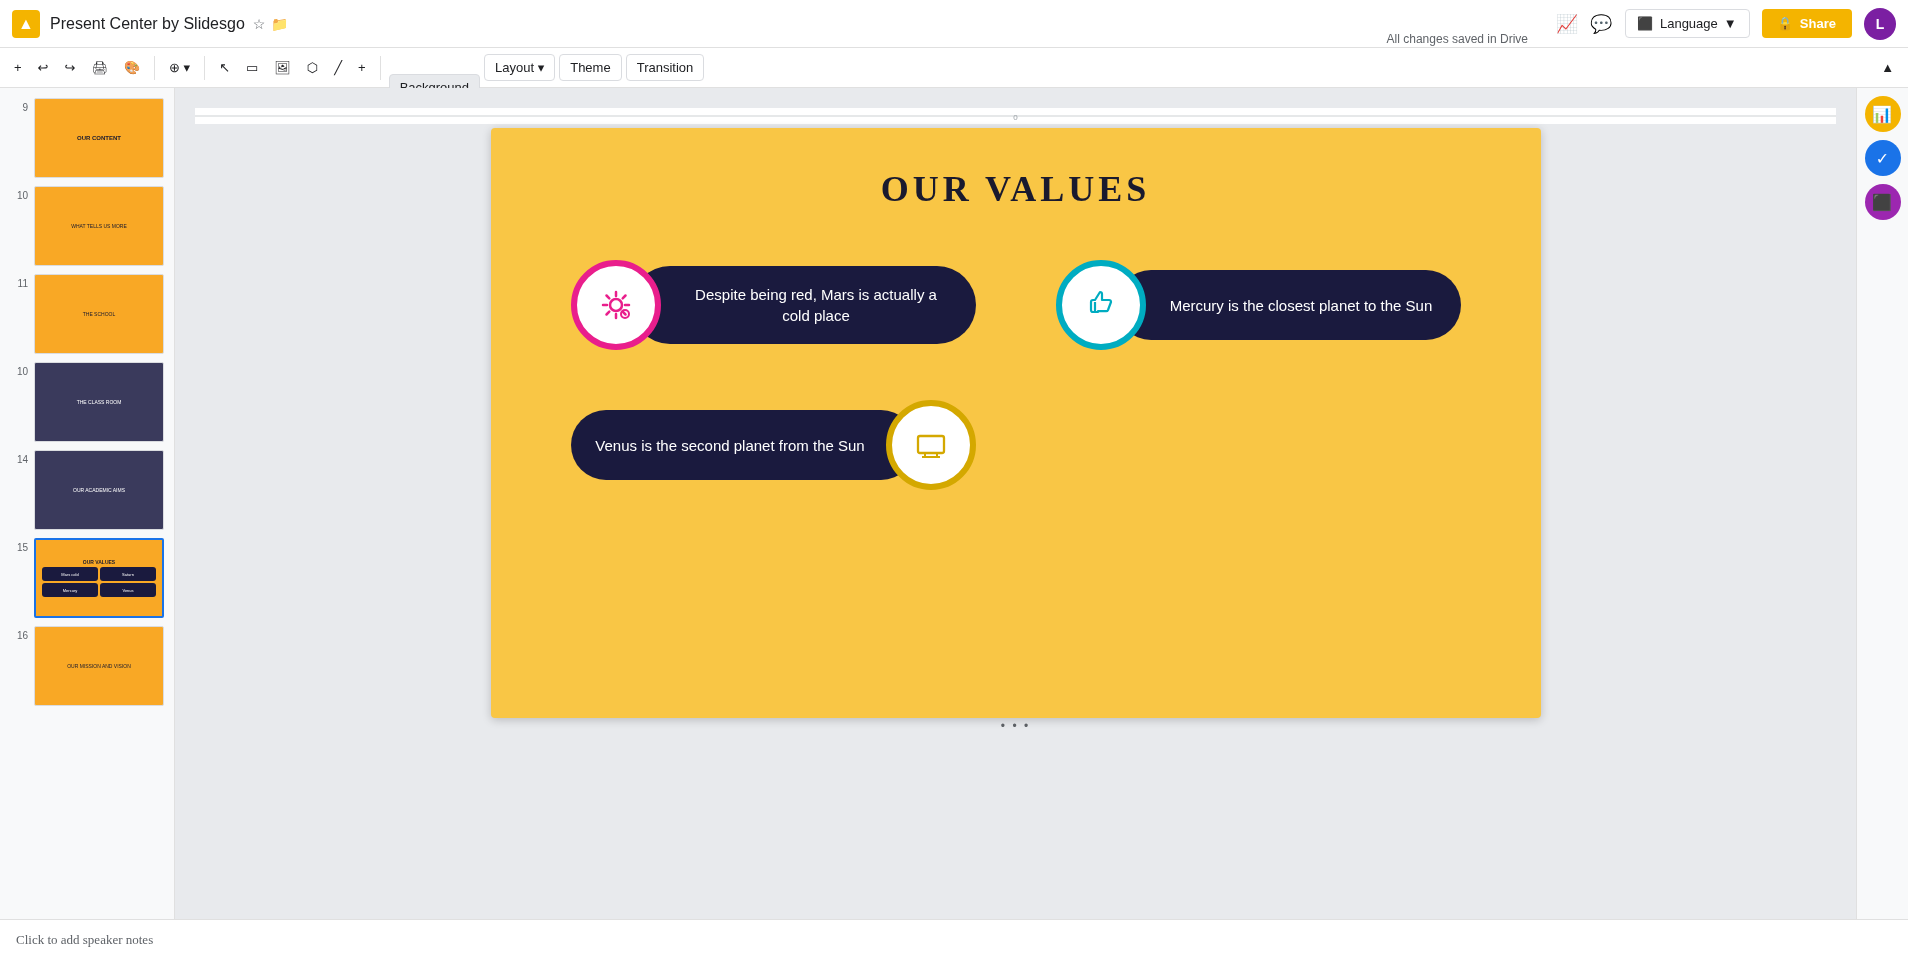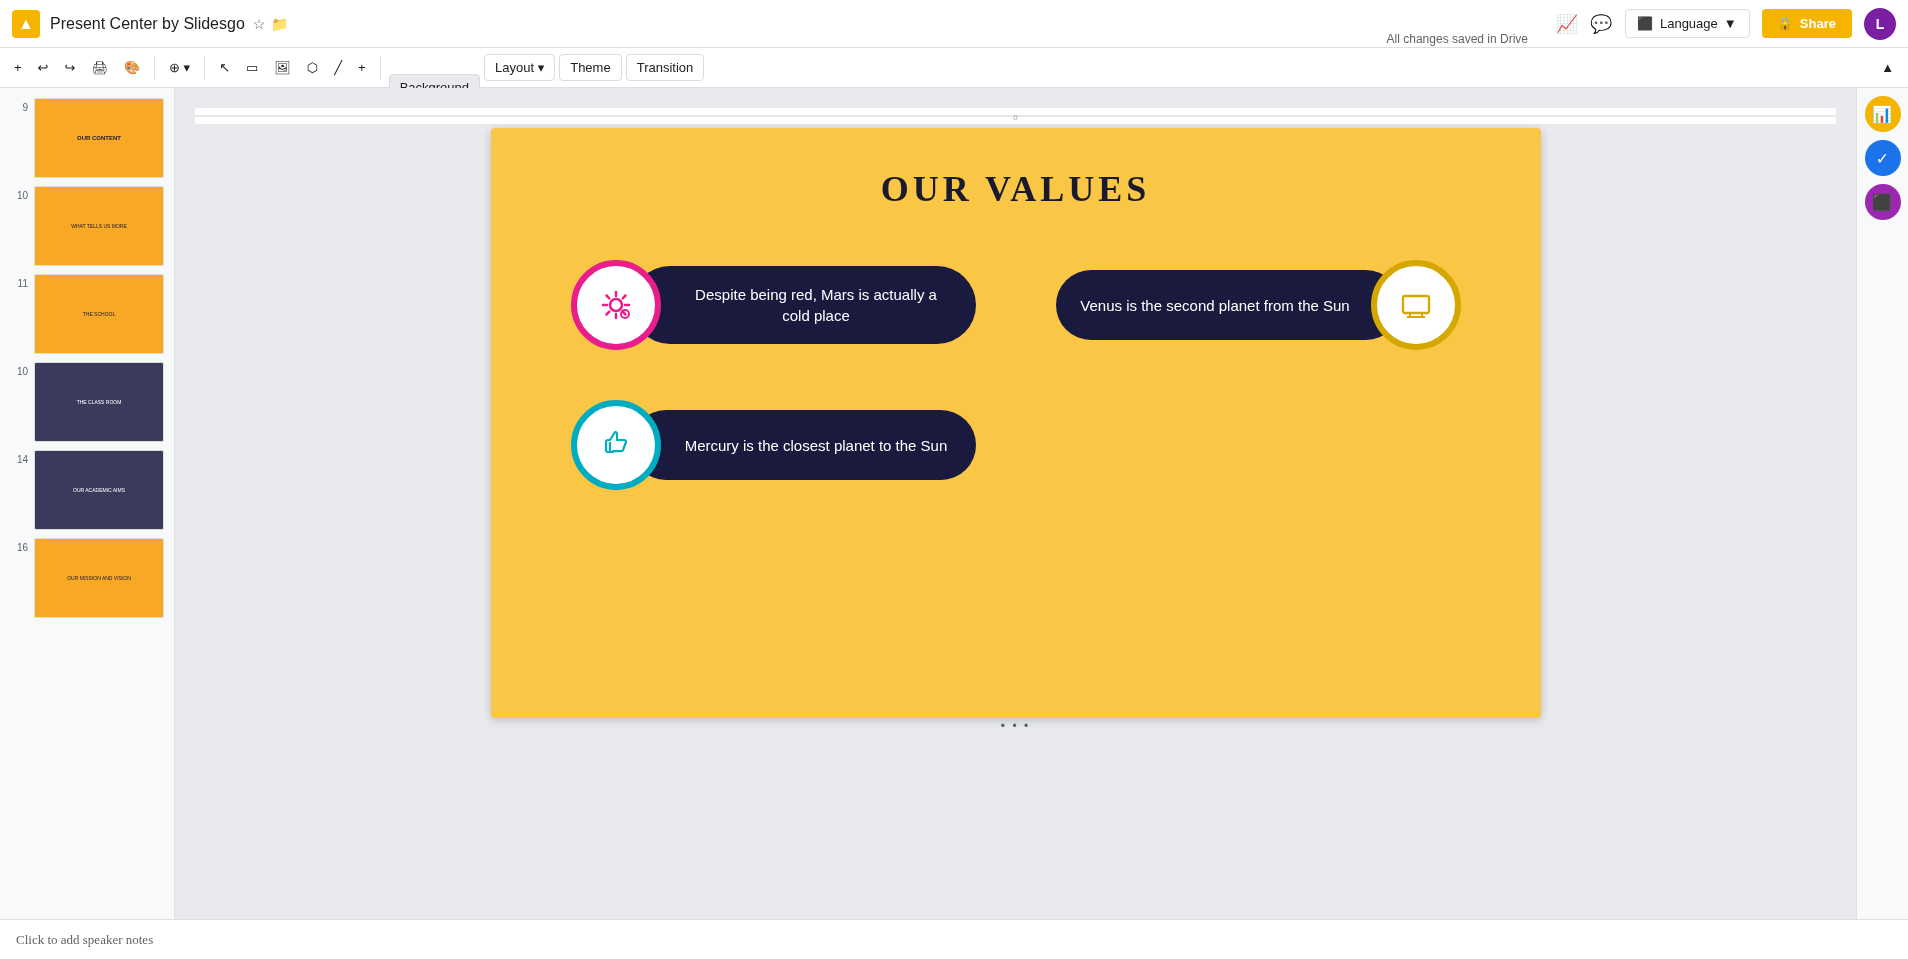--- a/index.html
+++ b/index.html
@@ -414,20 +414,45 @@
 
     <div class="slide-thumb">
       <span class="slide-num">14</span>
       <div class="slide-preview" style="background:#3a3a5c;">
         <div class="slide-preview-inner">
           <span style="color:#fff; font-size:5px;">OUR ACADEMIC AIMS</span>
         </div>
       </div>
     </div>
 
+    <div class="slide-thumb">
+      <span class="slide-num">15</span>
+      <div class="slide-preview active" style="background:#f9a825;">
+        <div class="slide-preview-inner">
+
+          <div style="width:100%; padding:2px;">
+            <div style="font-size:5px; font-weight:bold; color:#1a1a2e; text-align:center; margin-bottom:2px;">OUR VALUES</div>
+            <div style="display:grid; grid-template-columns:1fr 1fr; gap:2px;">
+              <div style="background:#1a1a3e; border-radius:3px; height:14px; display:flex; align-items:center; justify-content:center;">
+                <span style="font-size:4px; color:white; text-align:center;">Mars cold</span>
+              </div>
+              <div style="background:#1a1a3e; border-radius:3px; height:14px; display:flex; align-items:center; justify-content:center;">
+                <span style="font-size:4px; color:white; text-align:center;">Saturn</span>
+              </div>
+              <div style="background:#1a1a3e; border-radius:3px; height:14px; display:flex; align-items:center; justify-content:center;">
+                <span style="font-size:4px; color:white; text-align:center;">Mercury</span>
+              </div>
+              <div style="background:#1a1a3e; border-radius:3px; height:14px; display:flex; align-items:center; justify-content:center;">
+                <span style="font-size:4px; color:white; text-align:center;">Venus</span>
+              </div>
+            </div>
+          </div>
+        </div>
+      </div>
+    </div>
 
     <div class="slide-thumb">
       <span class="slide-num">16</span>
       <div class="slide-preview" style="background:#f9a825;">
         <div class="slide-preview-inner">
           <span style="color:#1a1a2e; font-size:5px;">OUR MISSION AND VISION</span>
         </div>
       </div>
     </div>
   </div>
@@ -461,47 +486,47 @@
               <circle cx="30" cy="30" r="4" stroke="#E91E8C" stroke-width="2" fill="none"></circle>
             </svg>
           </div>
           <div class="value-box">
             <span class="value-text">Despite being red, Mars is actually a cold place</span>
           </div>
         </div>
 
 
         <div class="value-item">
+          <div class="value-icon-circle teal2">
+            <svg width="42" height="42" viewBox="0 0 42 42" fill="none">
+
+              <path d="M18 28H13c-1.1 0-2-.9-2-2v-8c0-1.1.9-2 2-2h2l5-8c.8 0 2 .4 2 2v6h7c1.1 0 2 .9 2 2l-3 8c-.3.7-1 1.2-1.8 1.2H18z" stroke="#00ACC1" stroke-width="2.2" fill="none" stroke-linejoin="round"></path>
+              <line x1="15" y1="18" x2="15" y2="28" stroke="#00ACC1" stroke-width="2.2"></line>
+            </svg>
+          </div>
+          <div class="value-box">
+            <span class="value-text">Mercury is the closest planet to the Sun</span>
+          </div>
+        </div>
+
+        <div class="value-item">
           <div class="value-box" style="margin-left:0; margin-right:-30px; padding-left:24px; padding-right:50px;">
             <span class="value-text">Venus is the second planet from the Sun</span>
           </div>
           <div class="value-icon-circle gold">
             <svg width="42" height="42" viewBox="0 0 42 42" fill="none">
 
               <rect x="8" y="12" width="26" height="17" rx="2" stroke="#D4A800" stroke-width="2.3" fill="none"></rect>
               <line x1="15" y1="29" x2="15" y2="33" stroke="#D4A800" stroke-width="2"></line>
               <line x1="27" y1="29" x2="27" y2="33" stroke="#D4A800" stroke-width="2"></line>
               <line x1="12" y1="33" x2="30" y2="33" stroke="#D4A800" stroke-width="2"></line>
             </svg>
           </div>
         </div>
 
-        <div class="value-item">
-          <div class="value-icon-circle teal2">
-            <svg width="42" height="42" viewBox="0 0 42 42" fill="none">
-
-              <path d="M18 28H13c-1.1 0-2-.9-2-2v-8c0-1.1.9-2 2-2h2l5-8c.8 0 2 .4 2 2v6h7c1.1 0 2 .9 2 2l-3 8c-.3.7-1 1.2-1.8 1.2H18z" stroke="#00ACC1" stroke-width="2.2" fill="none" stroke-linejoin="round"></path>
-              <line x1="15" y1="18" x2="15" y2="28" stroke="#00ACC1" stroke-width="2.2"></line>
-            </svg>
-          </div>
-          <div class="value-box">
-            <span class="value-text">Mercury is the closest planet to the Sun</span>
-          </div>
-        </div>
-
       </div>
     </div>
 
     <div class="canvas-bottom">
       <span class="separator-dots">• • •</span>
     </div>
   </div>
 
   <div class="right-side-panel">
     <div class="side-icon yellow">📊</div>

